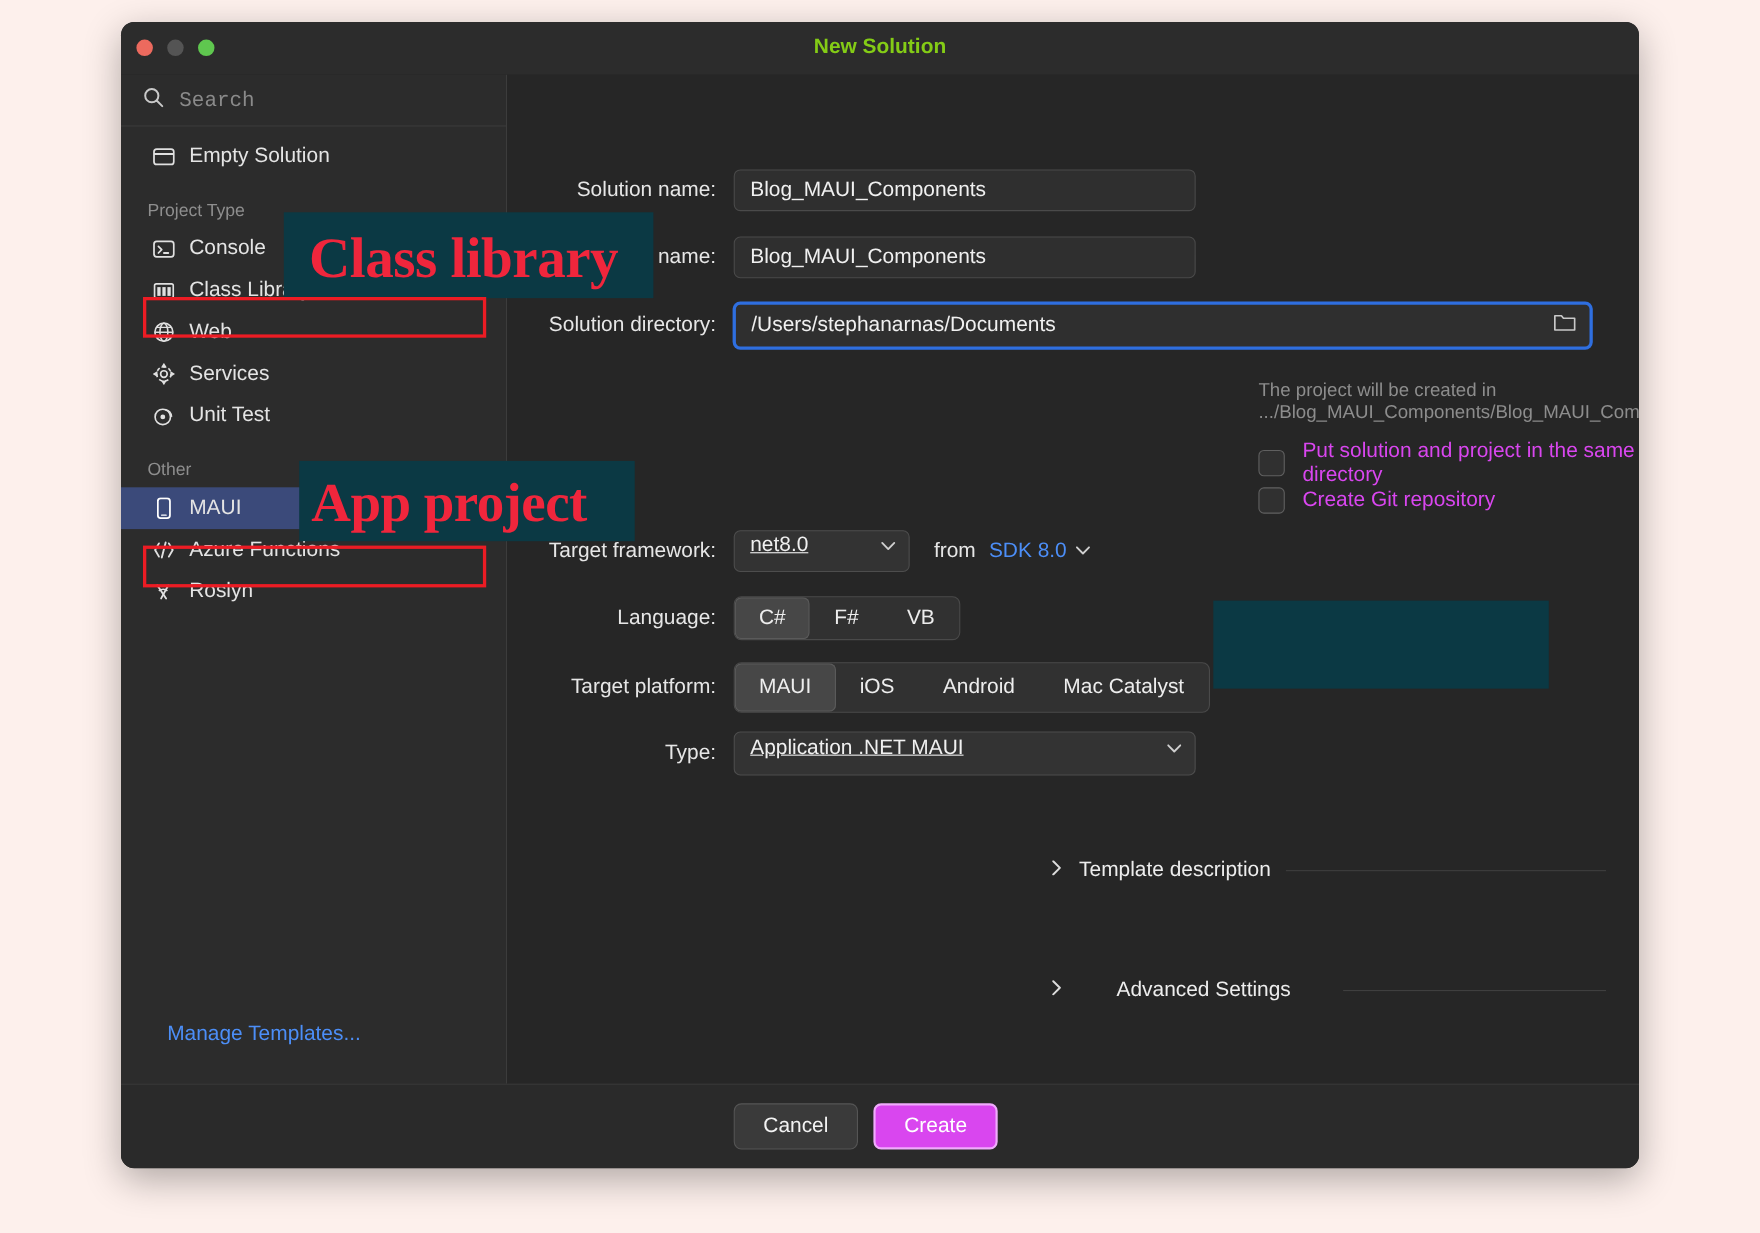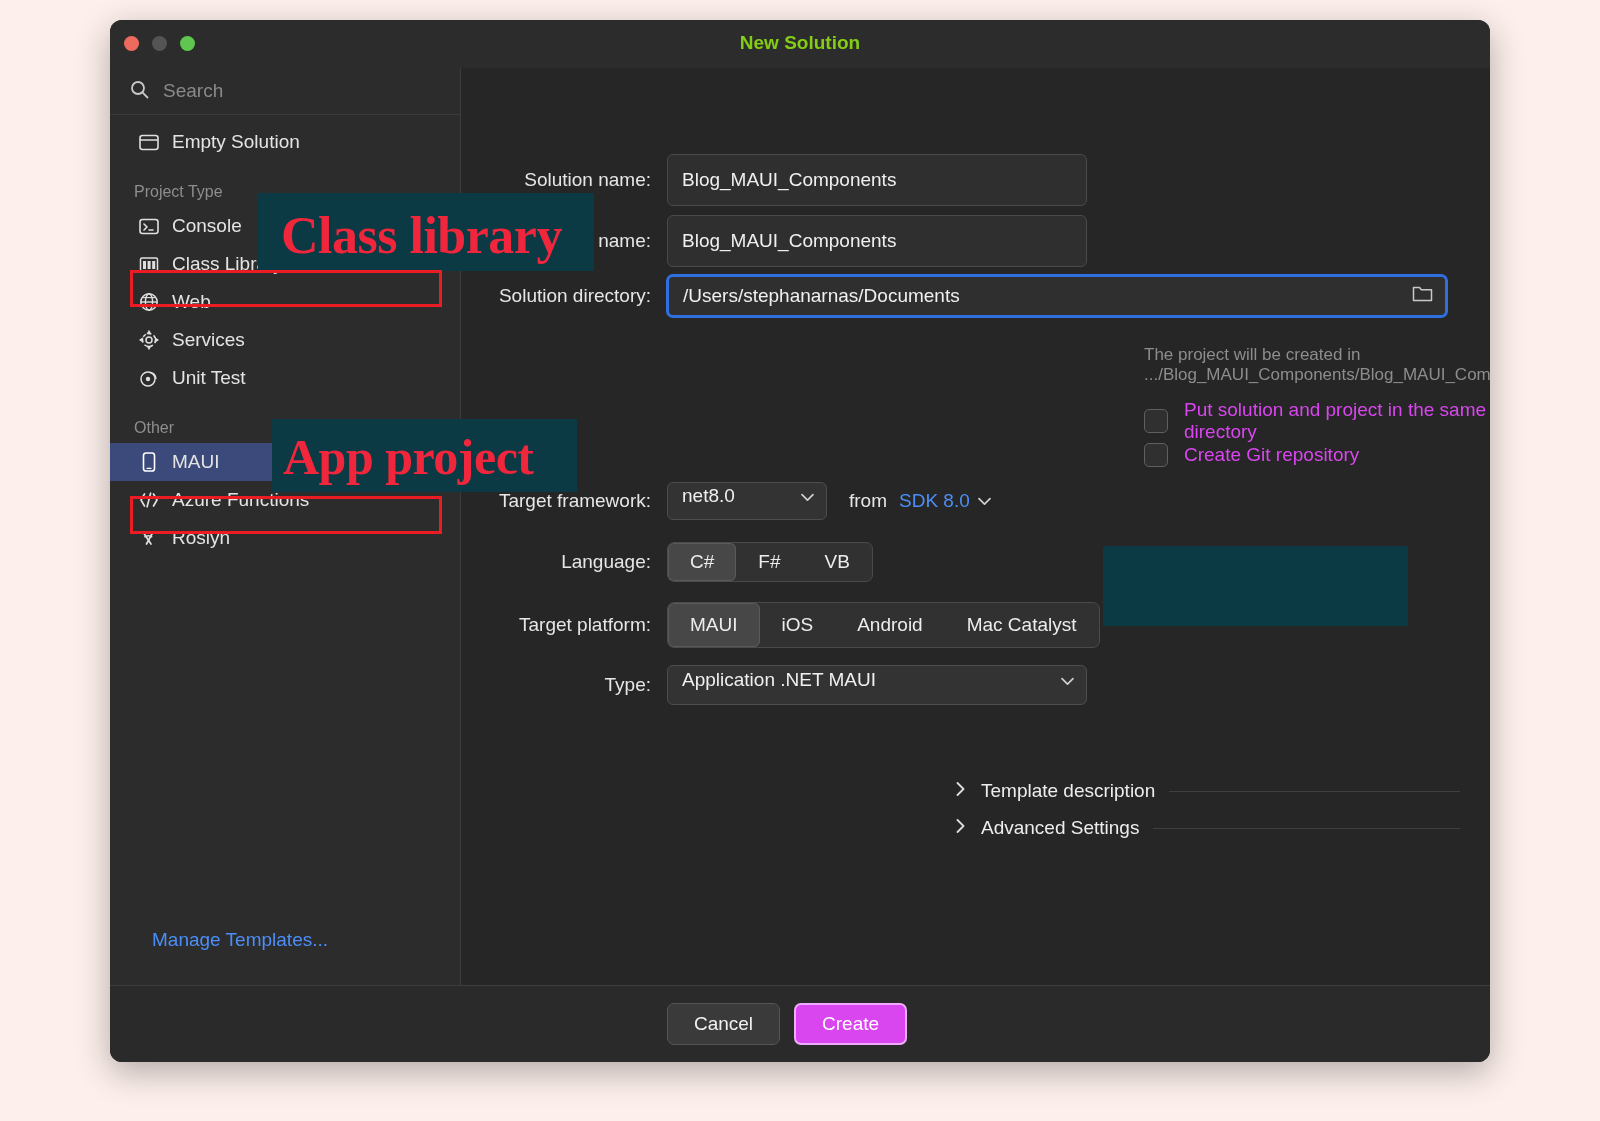--- a/index.html
+++ b/index.html
@@ -82,21 +82,21 @@
     border-bottom: 1px solid #3a3a3a;
     flex: 0 0 46px;
   }
   #search-icon { margin-right: 12px; display: block; }
   #search-input {
     background: transparent;
     border: none;
     outline: none;
     color: #d6d6d6;
     font-size: 19px;
-    font-family: Liberation Sans, sans-serif;
+    font-family: Liberation Mono, monospace;
     width: 240px;
   }
   #search-input::placeholder { color: #8a8a8a; }
 
   #tree { padding-top: 8px; flex: 1 1 auto; }
 
   .tree-item {
     display: flex;
     align-items: center;
     height: 38px;
@@ -154,21 +154,21 @@
   }
 
   .text-field {
     background: #2f2f2f;
     border: 1px solid #4a4a4a;
     border-radius: 6px;
     color: #f0f0f0;
     font-size: 19px;
     font-family: "Liberation Sans", sans-serif;
     padding: 0 14px;
-    height: 52px;
+    height: 38px;
     outline: none;
     box-sizing: border-box;
   }
   .text-field.focused {
     border: 2px solid #2f6fe0;
     box-shadow: 0 0 0 1px #2f6fe0;
   }
   .folder-btn {
     position: absolute;
     right: 14px;
@@ -206,20 +206,21 @@
     border: 1px solid #4d4d4d;
     border-radius: 6px;
     height: 38px;
     display: flex;
     align-items: center;
     padding: 0 12px 11px 14px;
     color: #f0f0f0;
     font-size: 19px;
     box-sizing: border-box;
     position: relative;
+    text-decoration: underline;
   }
   .select .chev { margin-left: auto; padding-left: 16px; }
 
   .seg {
     display: flex;
     background: #313131;
     border: 1px solid #4a4a4a;
     border-radius: 7px;
     height: 40px;
     overflow: hidden;
@@ -542,21 +543,21 @@
       <div class="disclosure" style="top:712px;">
         <span class="arrow">
           <svg width="9" height="14" viewBox="0 0 9 14">
             <polyline points="1.5,1 7.5,7 1.5,13" stroke="#dcdcdc" stroke-width="1.8" fill="none" stroke-linecap="round" stroke-linejoin="round"></polyline>
           </svg>
         </span>
         <span class="d-label">Template description</span>
         <span class="d-line"></span>
       </div>
 
-      <div class="disclosure" style="top:749px;">
+      <div class="disclosure" style="top:821px;gap:34px;">
         <span class="arrow">
           <svg width="9" height="14" viewBox="0 0 9 14">
             <polyline points="1.5,1 7.5,7 1.5,13" stroke="#dcdcdc" stroke-width="1.8" fill="none" stroke-linecap="round" stroke-linejoin="round"></polyline>
           </svg>
         </span>
         <span class="d-label">Advanced Settings</span>
         <span class="d-line"></span>
       </div>
 
     </div>

